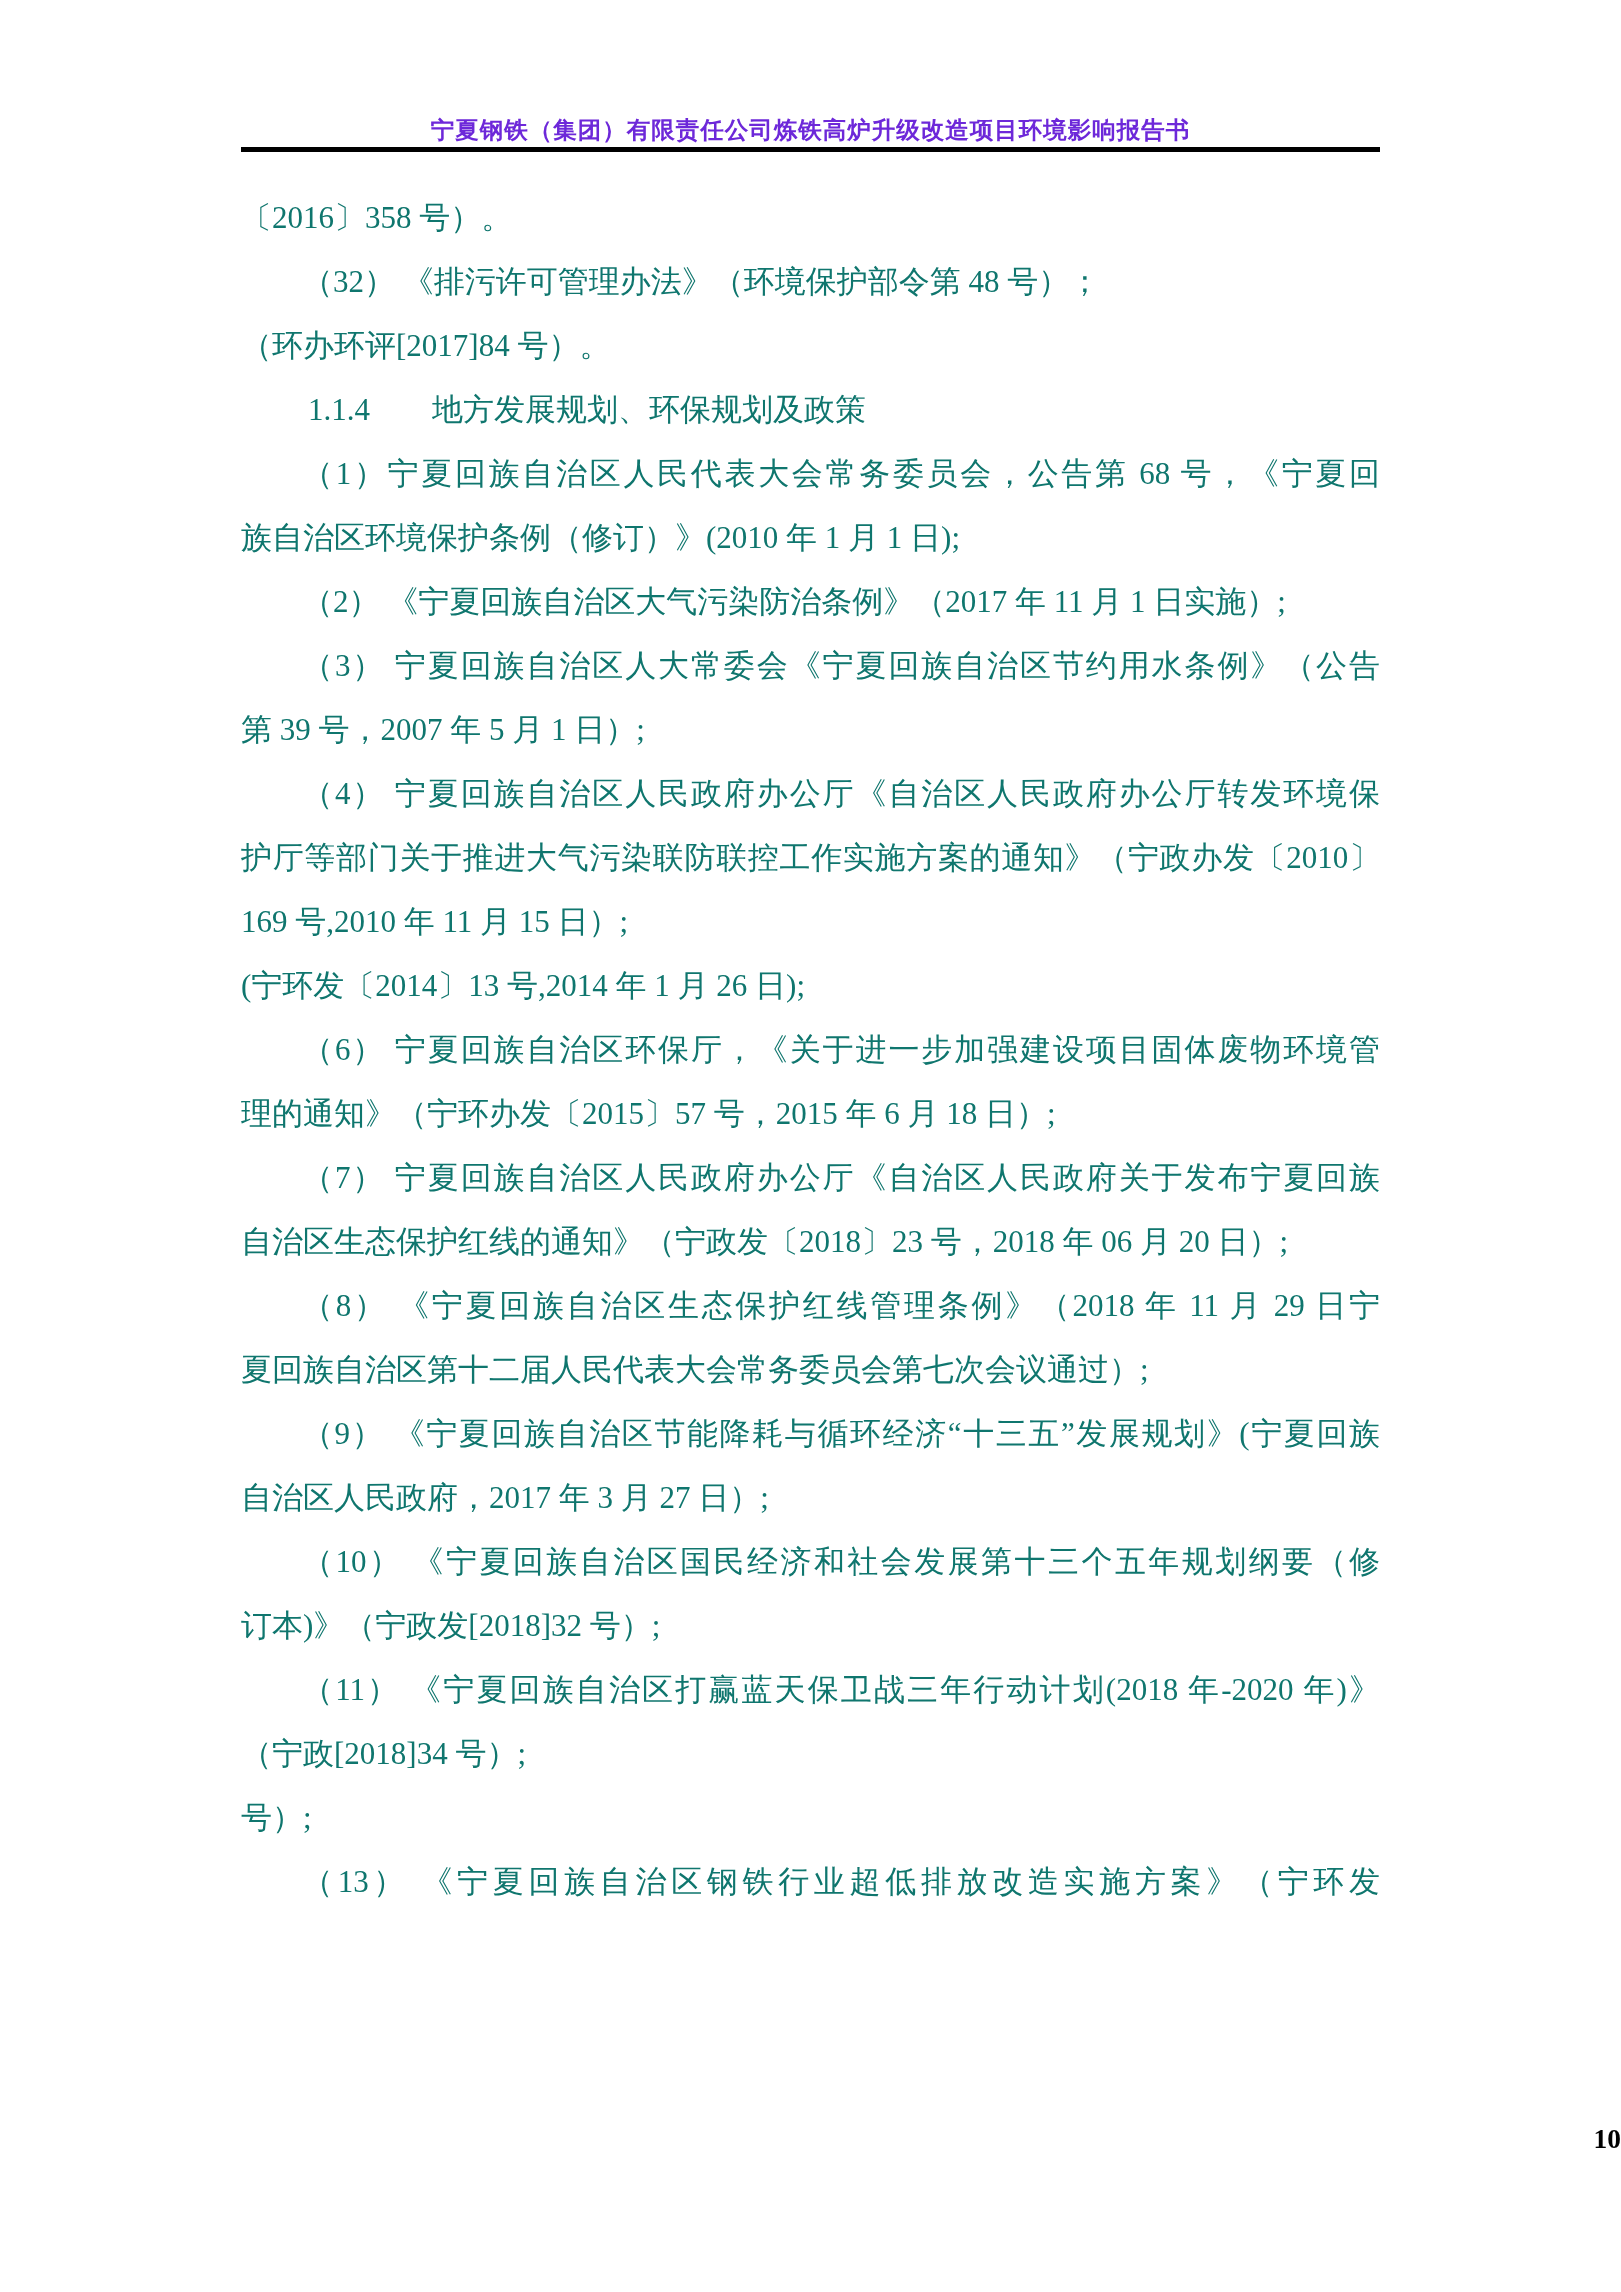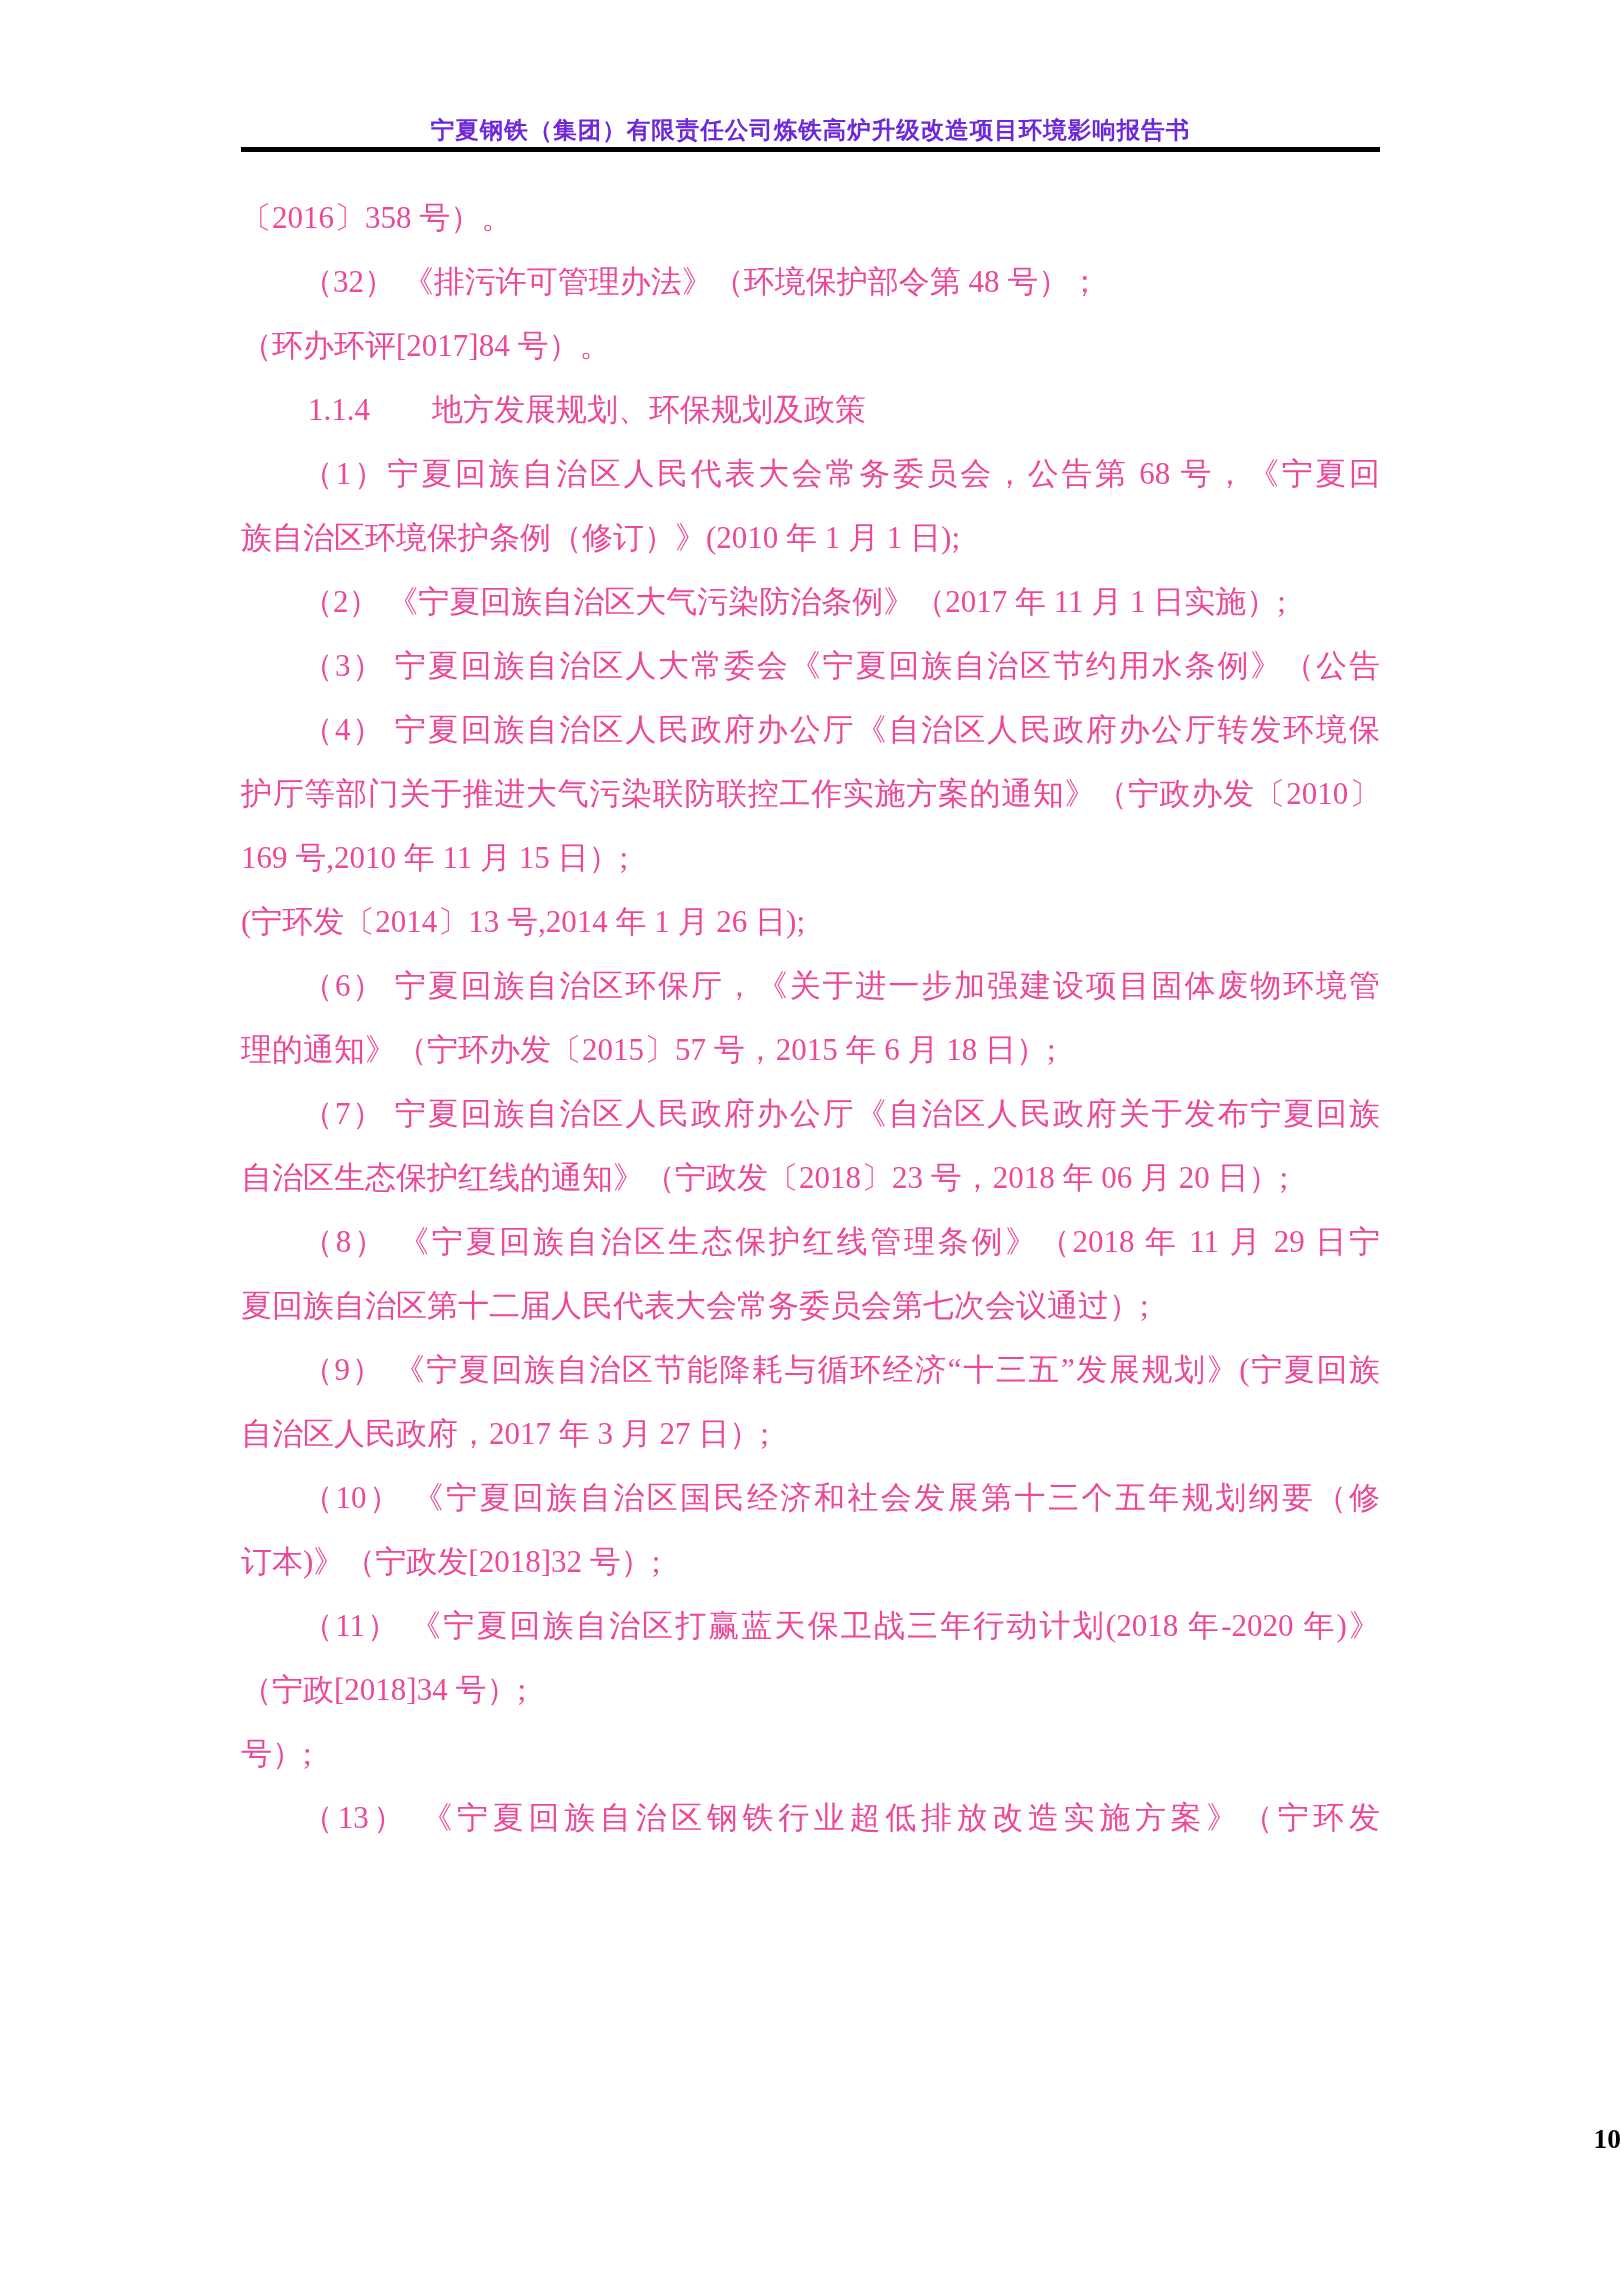--- a/index.html
+++ b/index.html
@@ -29,21 +29,21 @@
   .doc-body{
     position:absolute;
     top:186px;left:241px;
     width:1139px;
   }
   .line{
     height:64px;
     line-height:64px;
     font-size:31px;
     white-space:nowrap;
-    color:#ec4899;
+    color:#0f766e;
   }
   .line.justify{
     white-space:normal;
     text-align:justify;
     text-align-last:justify;
   }
   .line.indent{ padding-left:61px; }
   .line.heading{ padding-left:67px; }
   .page-num{
     position:absolute;
@@ -65,20 +65,21 @@
 
   <div class="doc-body" id="doc-body">
       <div class="line">〔2016〕358 号）。</div>
       <div class="line indent">（32） 《排污许可管理办法》（环境保护部令第 48 号）；</div>
       <div class="line">（环办环评[2017]84 号）。</div>
       <div class="line heading">1.1.4　　地方发展规划、环保规划及政策</div>
       <div class="line indent justify">（1）宁夏回族自治区人民代表大会常务委员会，公告第 68 号，《宁夏回</div>
       <div class="line">族自治区环境保护条例（修订）》(2010 年 1 月 1 日);</div>
       <div class="line indent">（2） 《宁夏回族自治区大气污染防治条例》（2017 年 11 月 1 日实施）;</div>
       <div class="line indent justify">（3） 宁夏回族自治区人大常委会《宁夏回族自治区节约用水条例》（公告</div>
+      <div class="line">第 39 号，2007 年 5 月 1 日）;</div>
       <div class="line indent justify">（4） 宁夏回族自治区人民政府办公厅《自治区人民政府办公厅转发环境保</div>
       <div class="line justify">护厅等部门关于推进大气污染联防联控工作实施方案的通知》（宁政办发〔2010〕</div>
       <div class="line">169 号,2010 年 11 月 15 日）;</div>
       <div class="line">(宁环发〔2014〕13 号,2014 年 1 月 26 日);</div>
       <div class="line indent justify">（6） 宁夏回族自治区环保厅，《关于进一步加强建设项目固体废物环境管</div>
       <div class="line">理的通知》（宁环办发〔2015〕57 号，2015 年 6 月 18 日）;</div>
       <div class="line indent justify">（7） 宁夏回族自治区人民政府办公厅《自治区人民政府关于发布宁夏回族</div>
       <div class="line">自治区生态保护红线的通知》（宁政发〔2018〕23 号，2018 年 06 月 20 日）;</div>
       <div class="line indent justify">（8） 《宁夏回族自治区生态保护红线管理条例》（2018 年 11 月 29 日宁</div>
       <div class="line">夏回族自治区第十二届人民代表大会常务委员会第七次会议通过）;</div>

